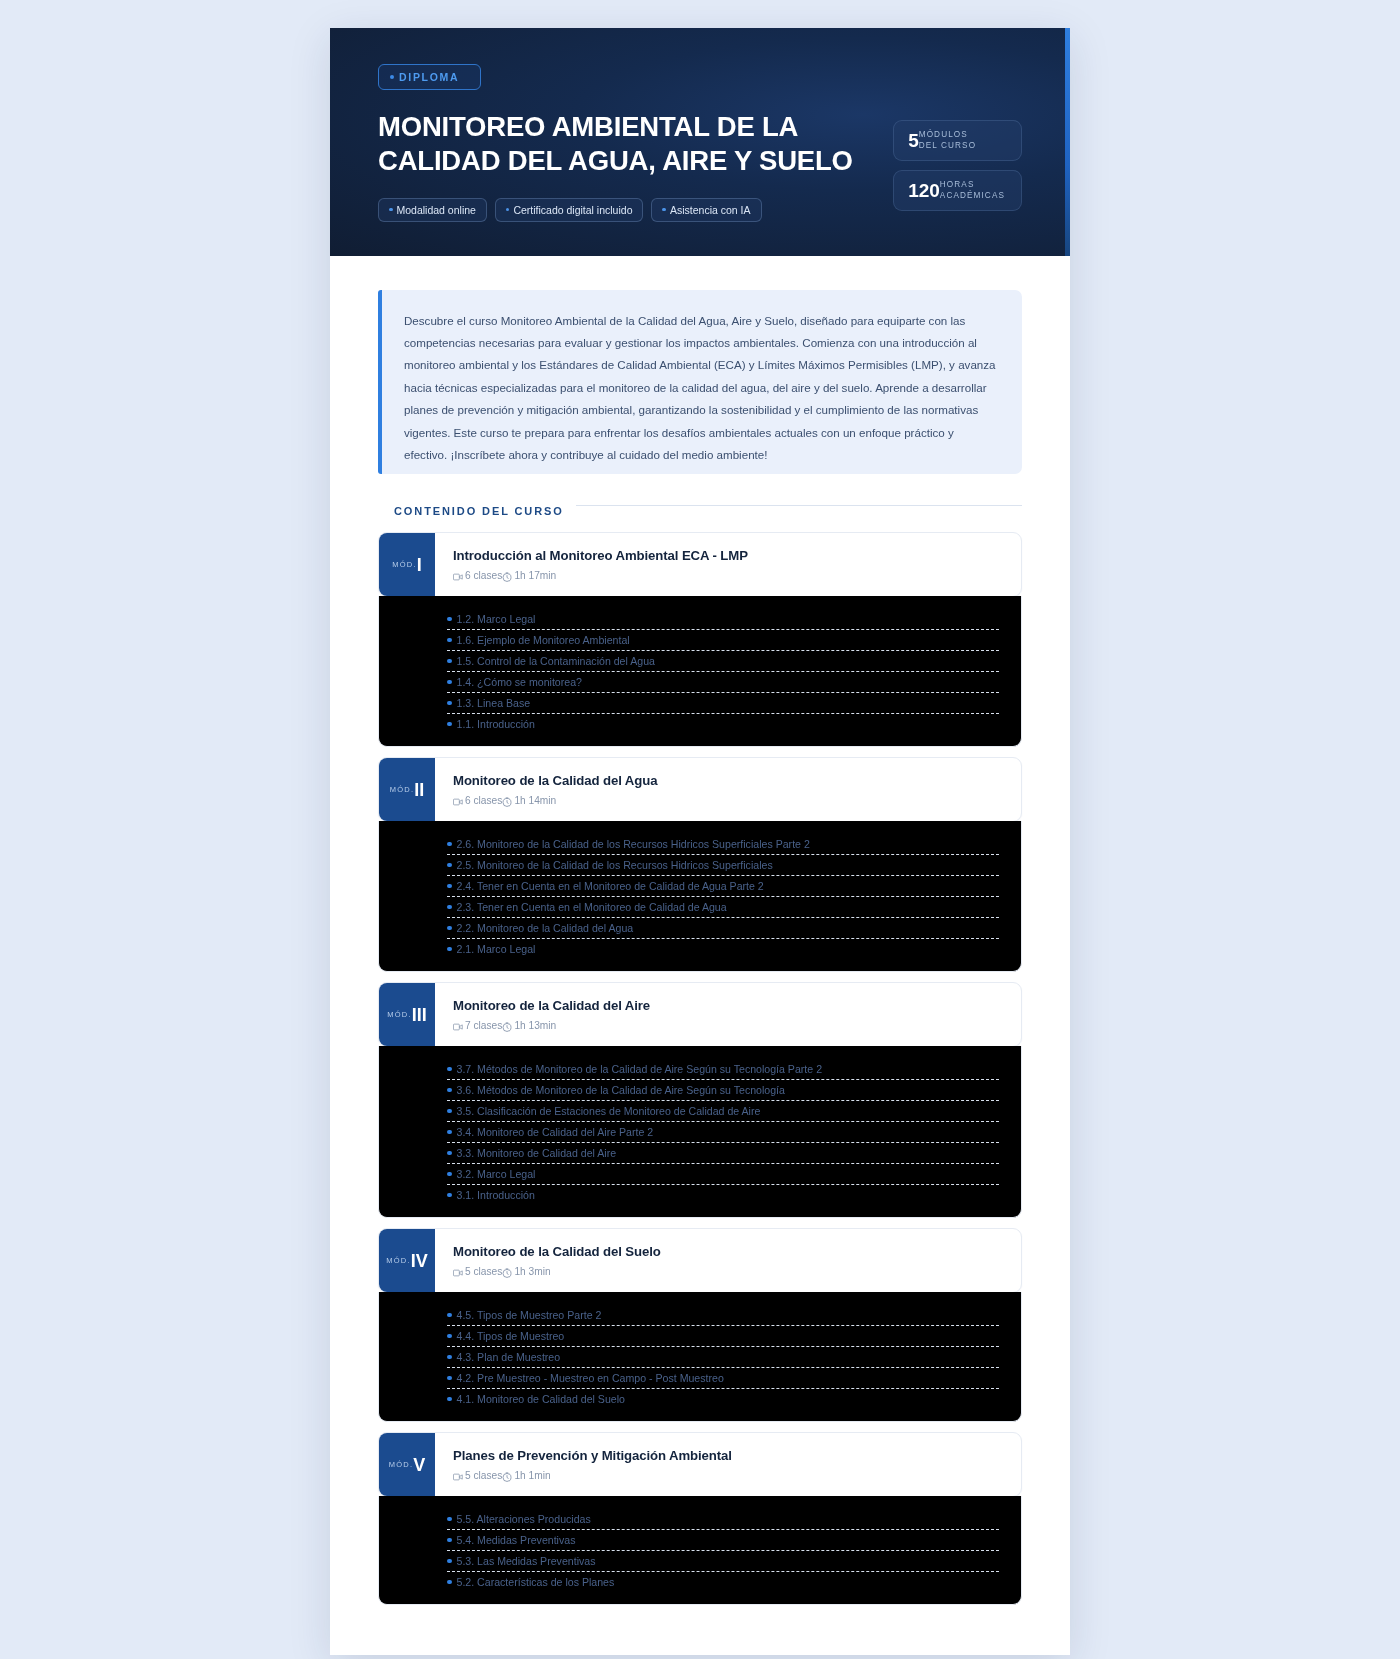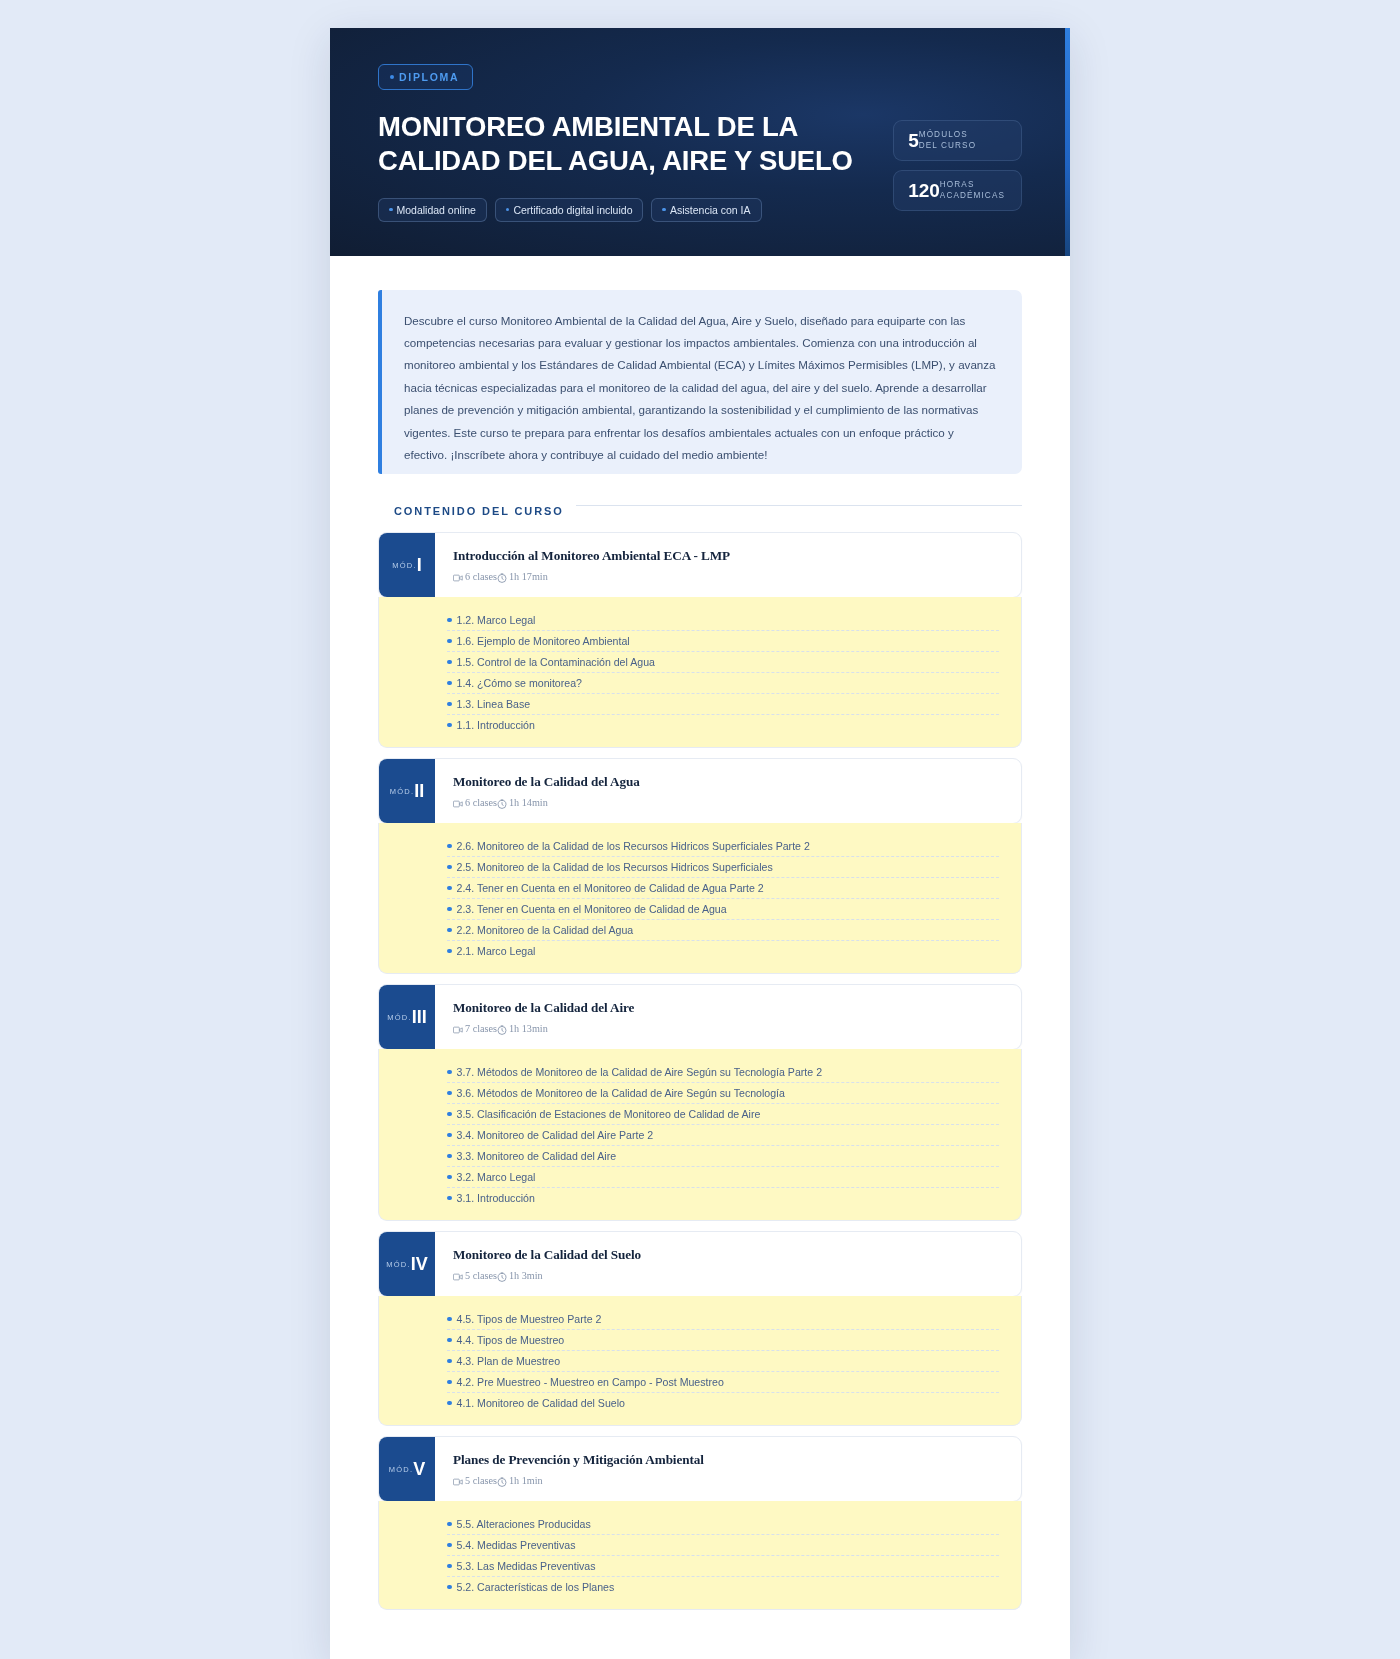--- a/index.html
+++ b/index.html
@@ -46,21 +46,21 @@
   }
   .hero-inner { position: relative; z-index: 2; display: flex; justify-content: space-between; }
   .hero-left { max-width: 520px; }
 
   .pill-diploma {
     display: inline-flex;
     align-items: center;
     gap: 5px;
     border: 1px solid #2f74c9;
     border-radius: 6px;
-    padding: 6px 13px 6px 11px;
+    padding: 6px 21px 6px 11px;
     font-size: 10.5px;
     font-weight: 700;
     letter-spacing: 1.7px;
     color: #4e9bf0;
     background: rgba(24,56,104,0.42);
   }
   .dot-sm { width: 4px; height: 4px; border-radius: 50%; background: #3b8ae6; display:inline-block; }
 
   .hero-title {
     margin-top: 20px;
@@ -143,28 +143,28 @@
     background: #1b4b8f;
     color: #fff;
     display: flex;
     flex-direction: row;
     align-items: center;
     justify-content: center;
     padding: 12px 0;
   }
   .mod-badge .m-word { font-size: 7.5px; letter-spacing: 1.2px; color: #b7cdea; }
   .mod-badge .m-num { font-size: 18px; font-weight: 800; line-height: 1.15; margin-top: 1px; }
-  .mod-main { flex: 1; padding: 15px 18px 15px 18px; font-family: Liberation Serif, serif; }
+  .mod-main { flex: 1; padding: 15px 18px 15px 18px; }
   .mod-title { font-size: 13.2px; font-weight: 700; color: #14243d; letter-spacing: -0.1px; }
   .mod-meta { margin-top: 7px; display: flex; gap: 0; font-size: 10.2px; color: #8795ab; }
   .meta-item { display: inline-flex; align-items: center; gap: 2px; }
   .ico { display:inline-block; width: 10px; height: 10px; position: relative; top: 1px; }
 
   .lesson-panel {
-    background: #fef9c3;
+    background: #000000;
     border: 1px solid #e6ebf3;
     border-top: none;
     border-radius: 0 0 9px 9px;
     margin: -1px 0 0 0;
     padding: 12px 0 12px 0;
   }
   .lesson {
     display: flex;
     align-items: center;
     gap: 5px;

